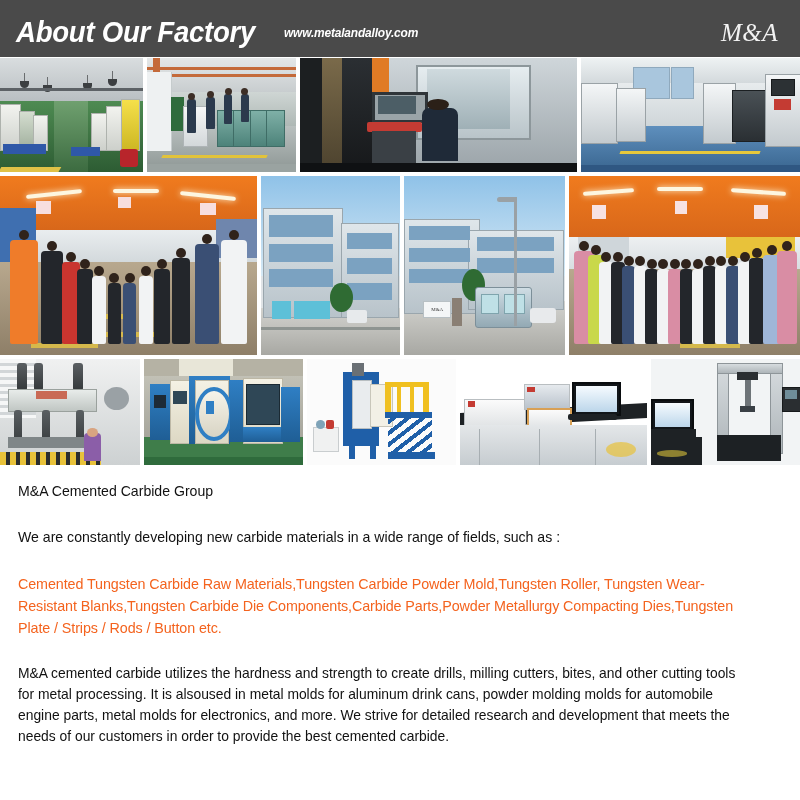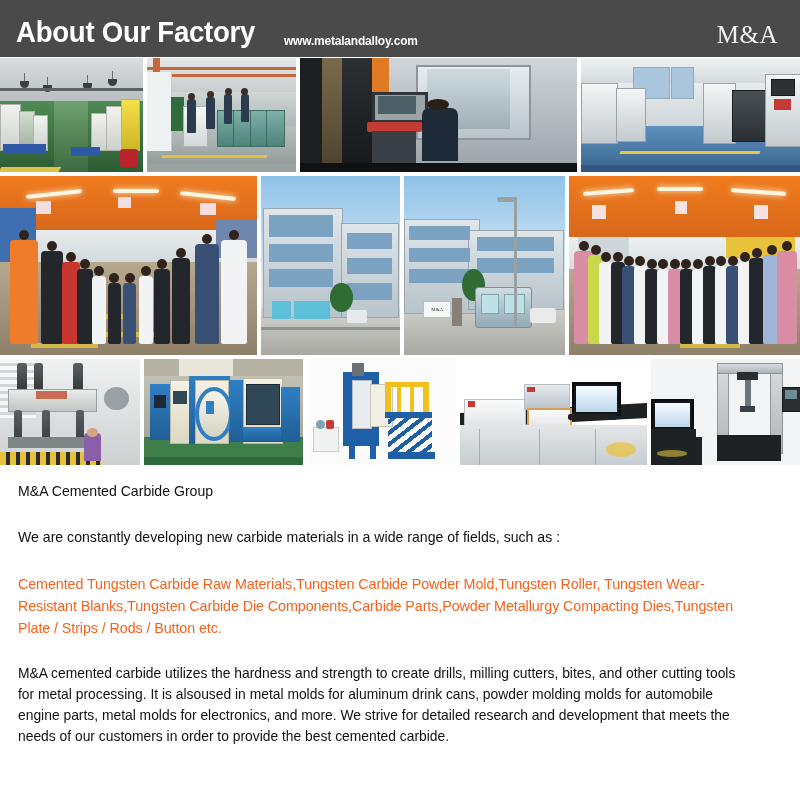--- a/index.html
+++ b/index.html
@@ -12,22 +12,22 @@
   .page{position:relative;width:800px;height:800px;}
 
   
   .header{
     position:relative;
     height:57px;width:800px;
     background:#4a4a4a;
     display:flex;align-items:flex-end;
   }
   .header-inner{
-    display:flex;align-items:flex-end;
-    padding:0 0 10px 16px;width:100%;box-sizing:border-box;
+    display:flex;align-items:center;
+    padding:0 0 10px 16px;width:100%;box-sizing:border-box;font-style:italic;
   }
   .hdr-title{
     color:#ffffff;
     font-family:"Liberation Sans", sans-serif;
     font-weight:bold;
     font-size:30px;
     line-height:30px;
     letter-spacing:-0.3px;
     transform:scaleX(0.92);
     transform-origin:left bottom;

